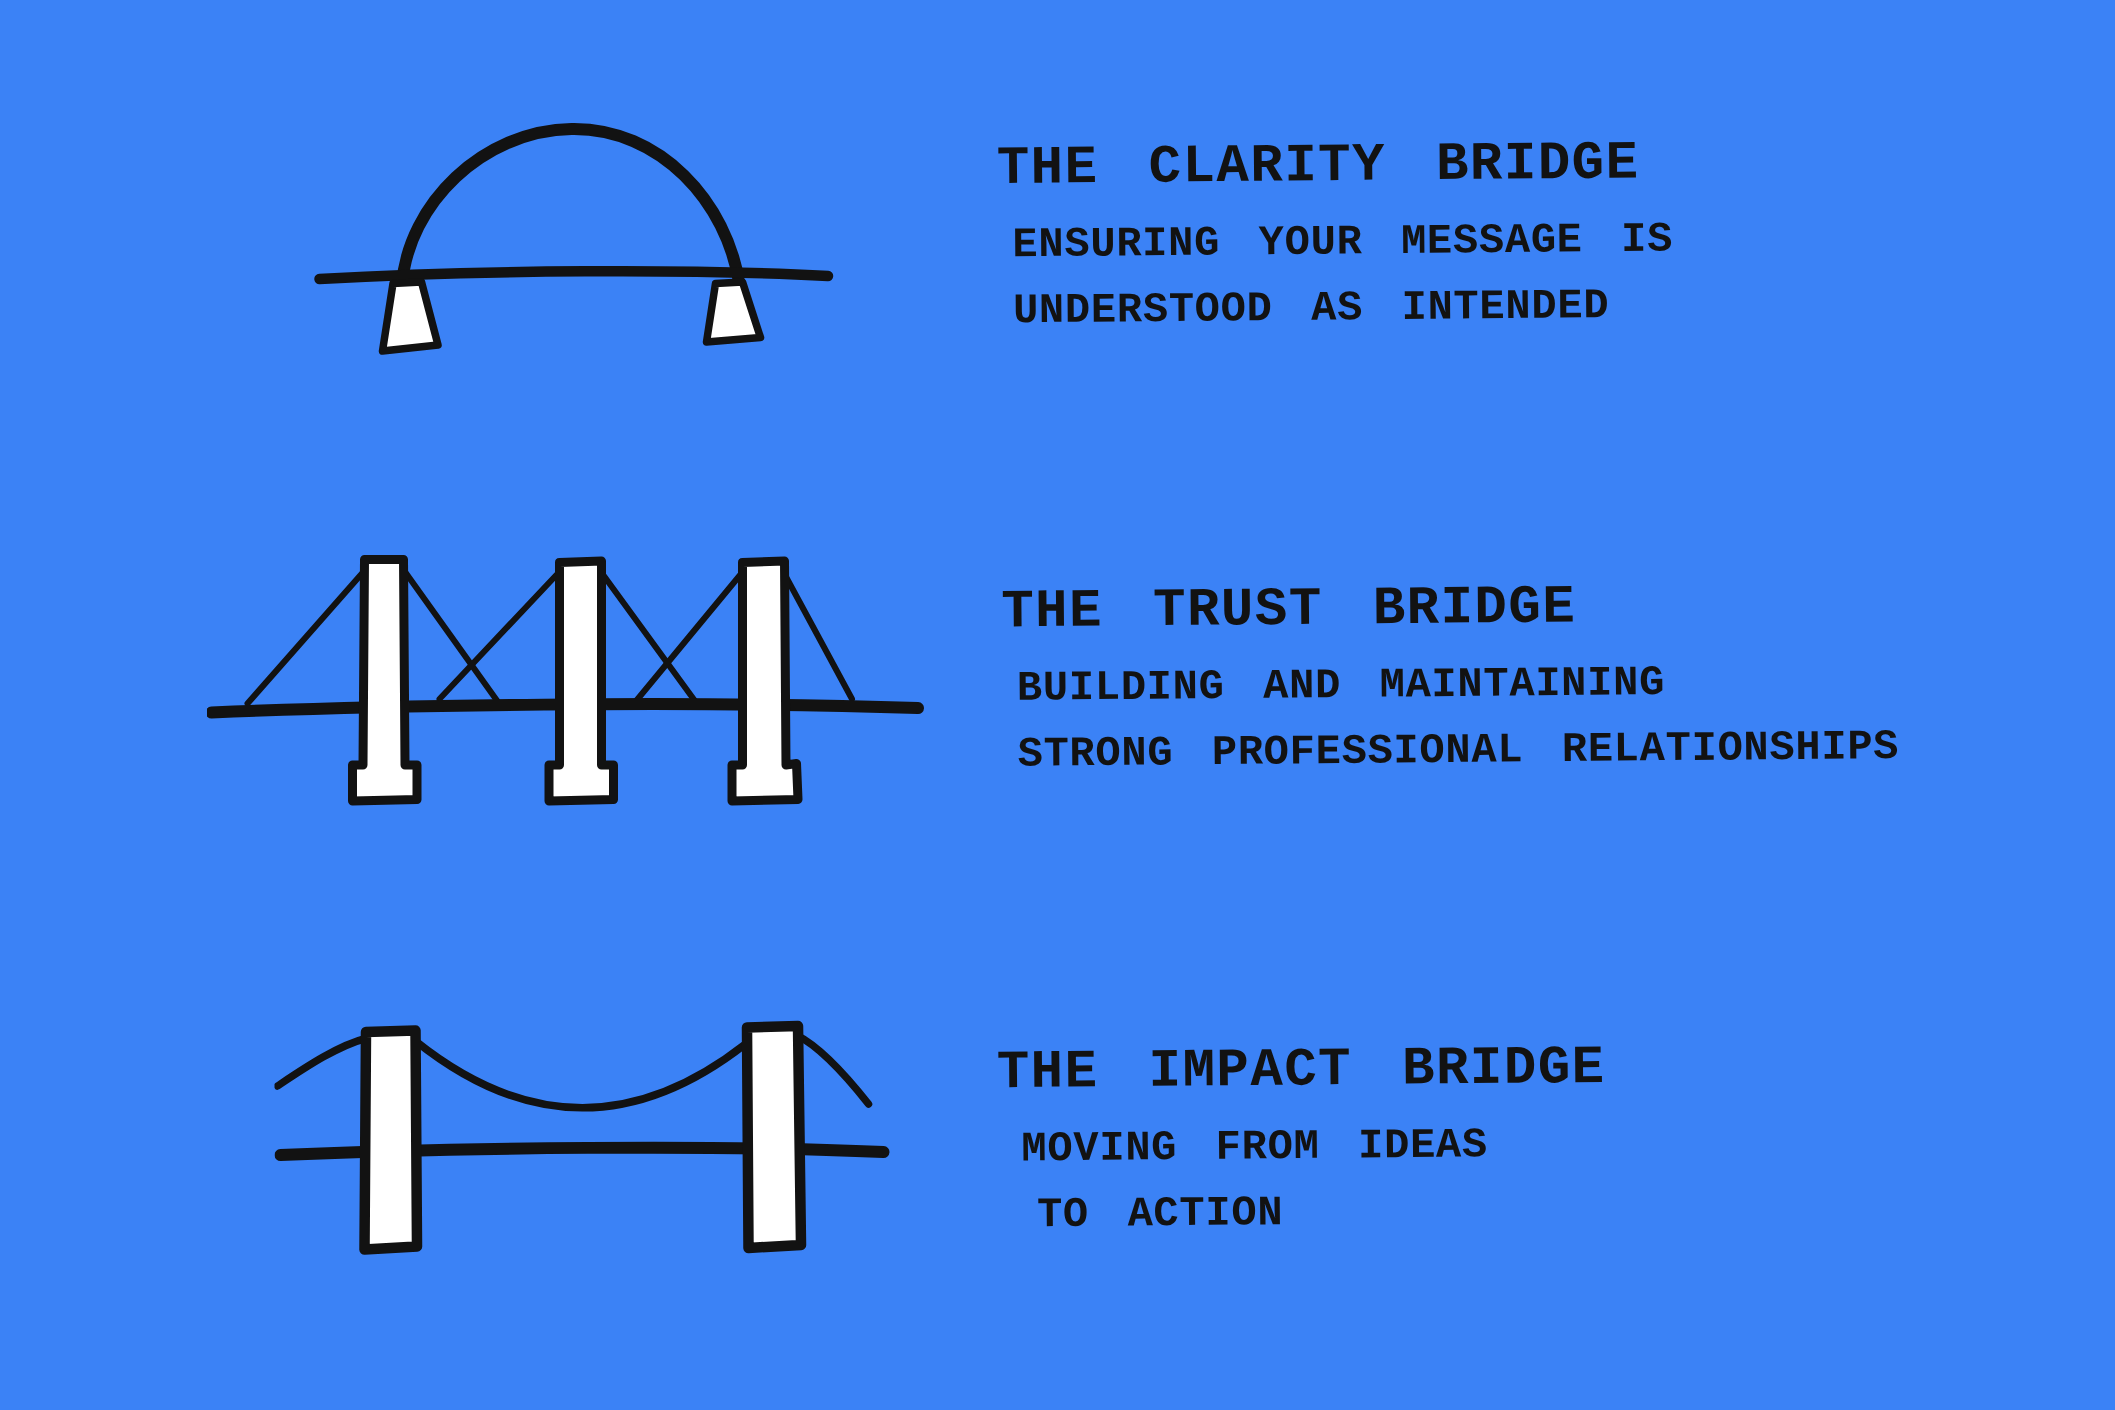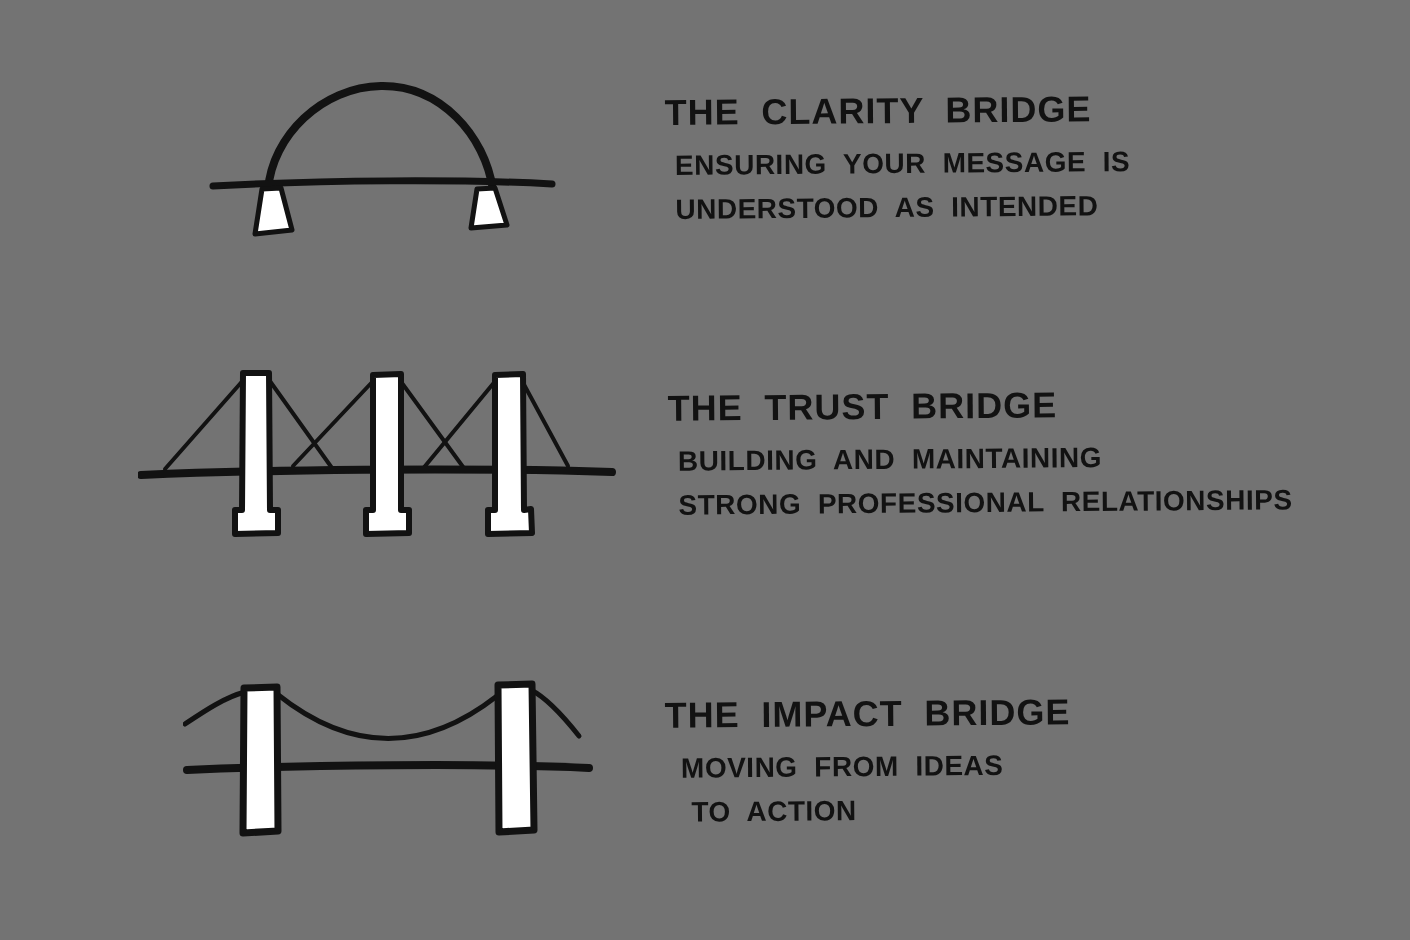--- a/index.html
+++ b/index.html
@@ -4,23 +4,23 @@
 <style>
   html, body {
     margin: 0;
     padding: 0;
     background: #ffffff;
   }
   .canvas {
     position: relative;
     width: 1410px;
     height: 940px;
-    background: #737373;
+    background: #3b82f6;
     overflow: hidden;
-    font-family: Liberation Sans, sans-serif;
+    font-family: Liberation Mono, monospace;
   }
   .sketch {
     position: absolute;
   }
   .textblock {
     position: absolute;
     color: #121212;
     transform: rotate(-0.5deg);
   }
   .textblock h2 {

